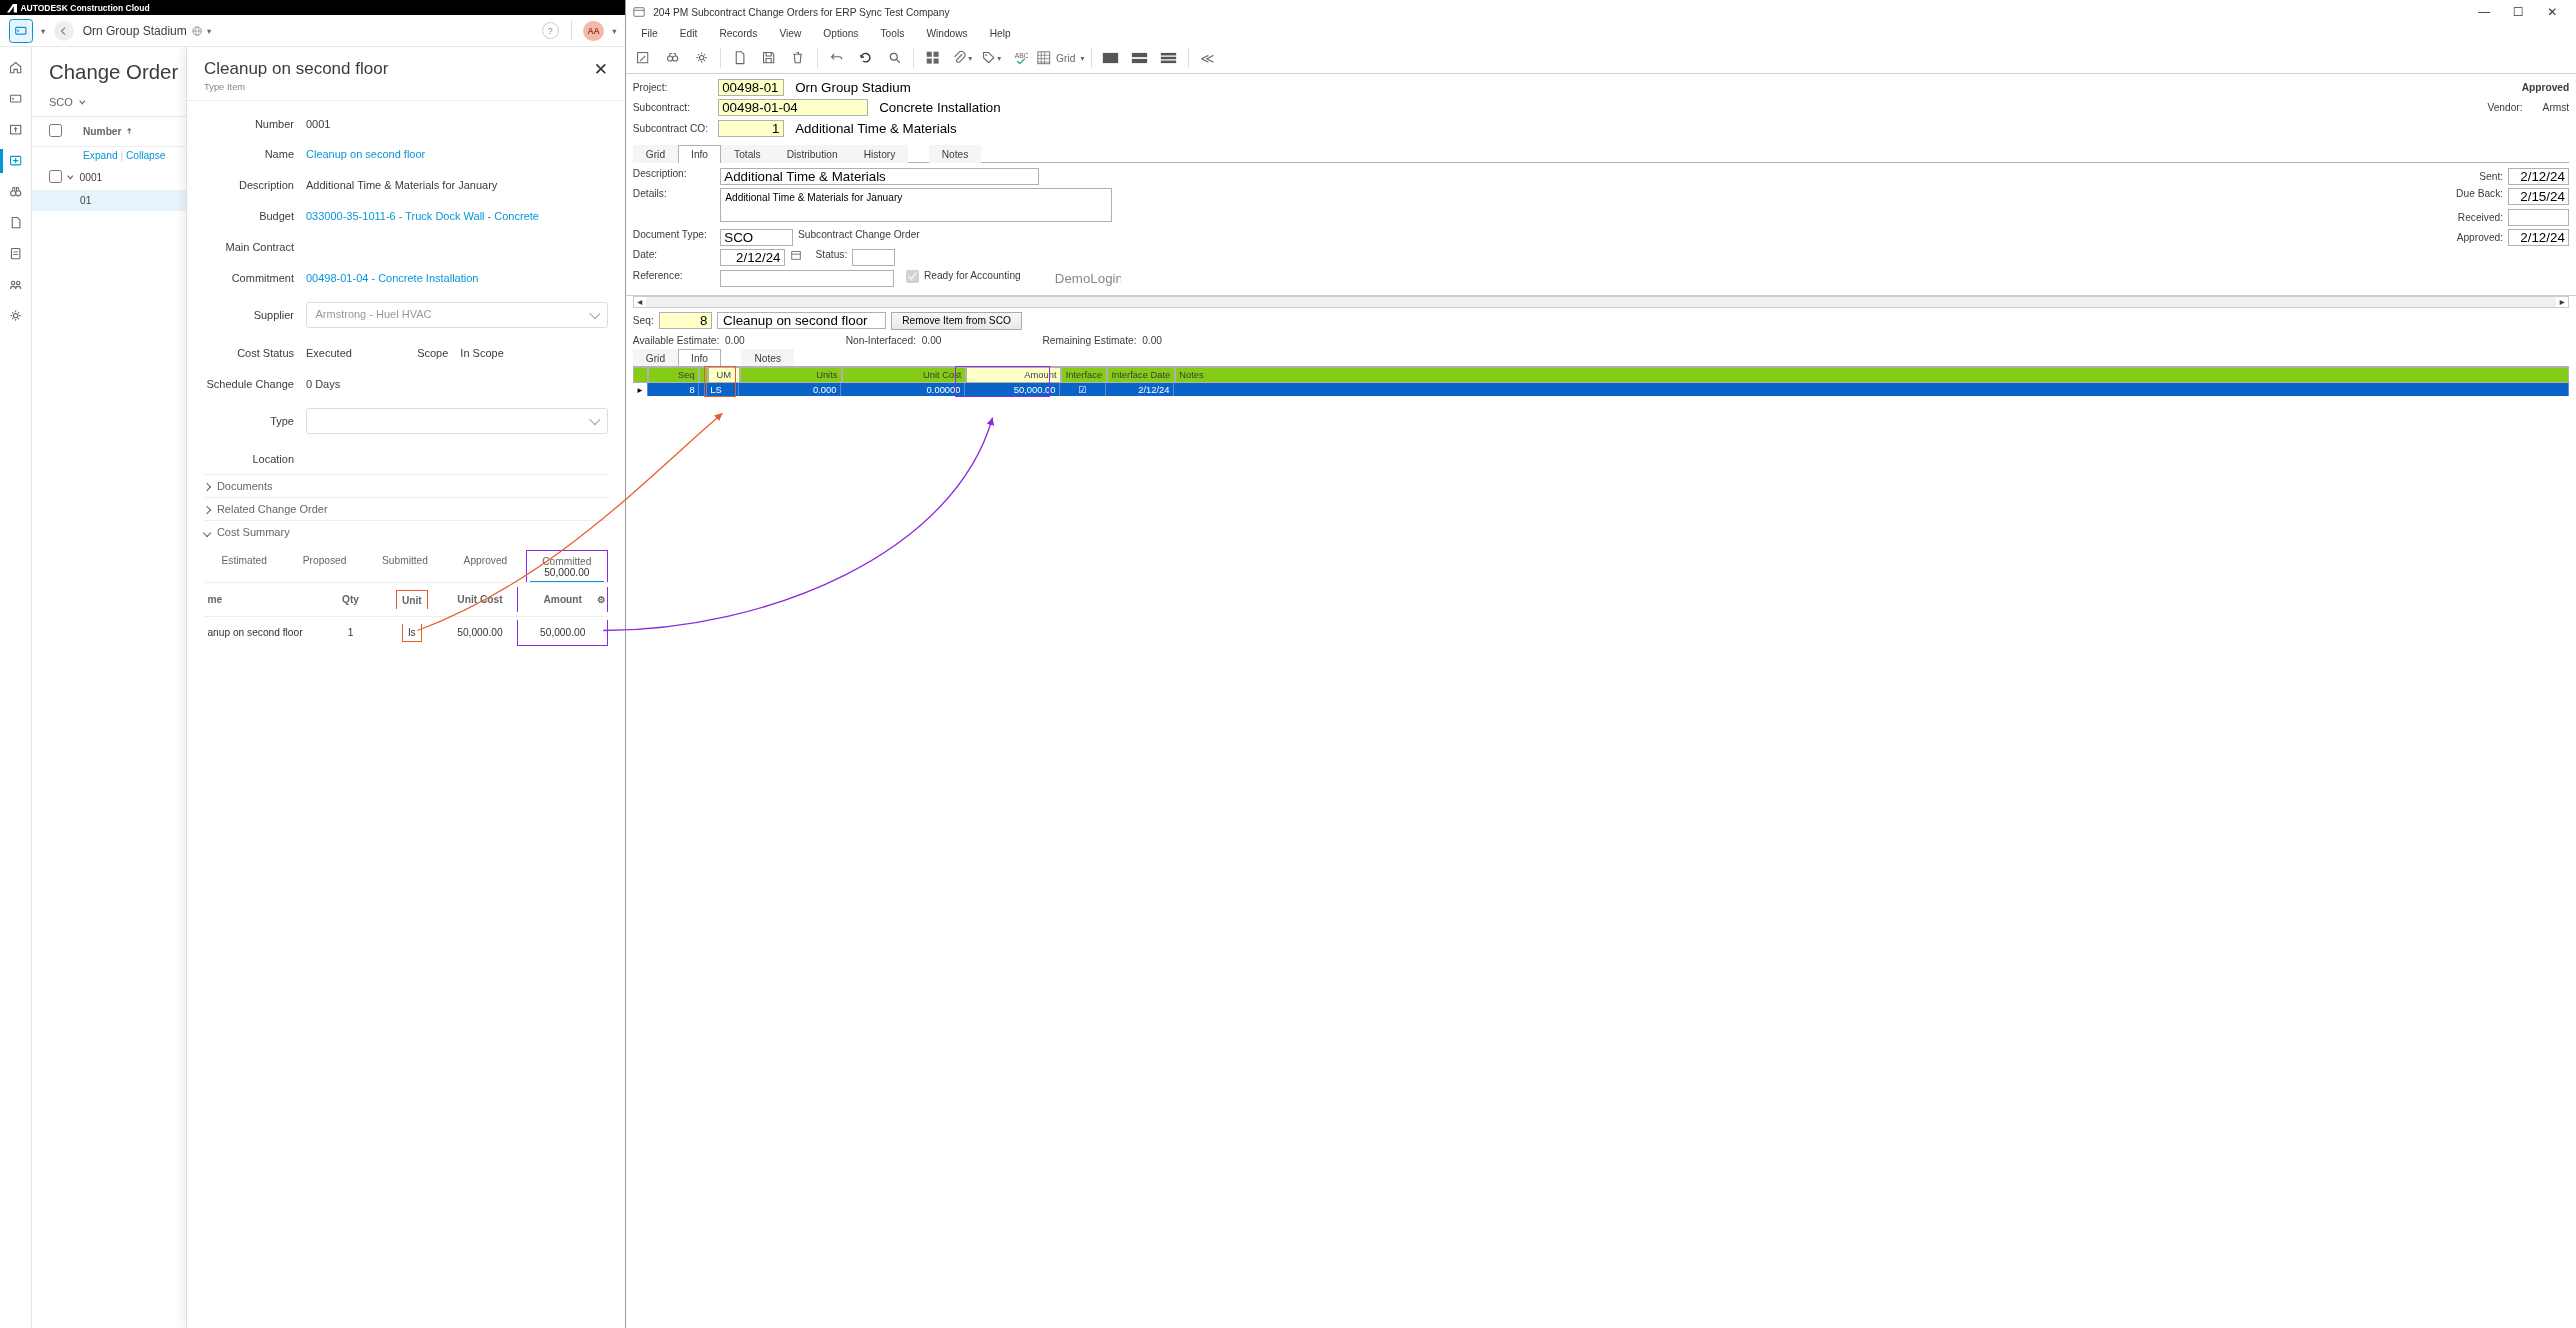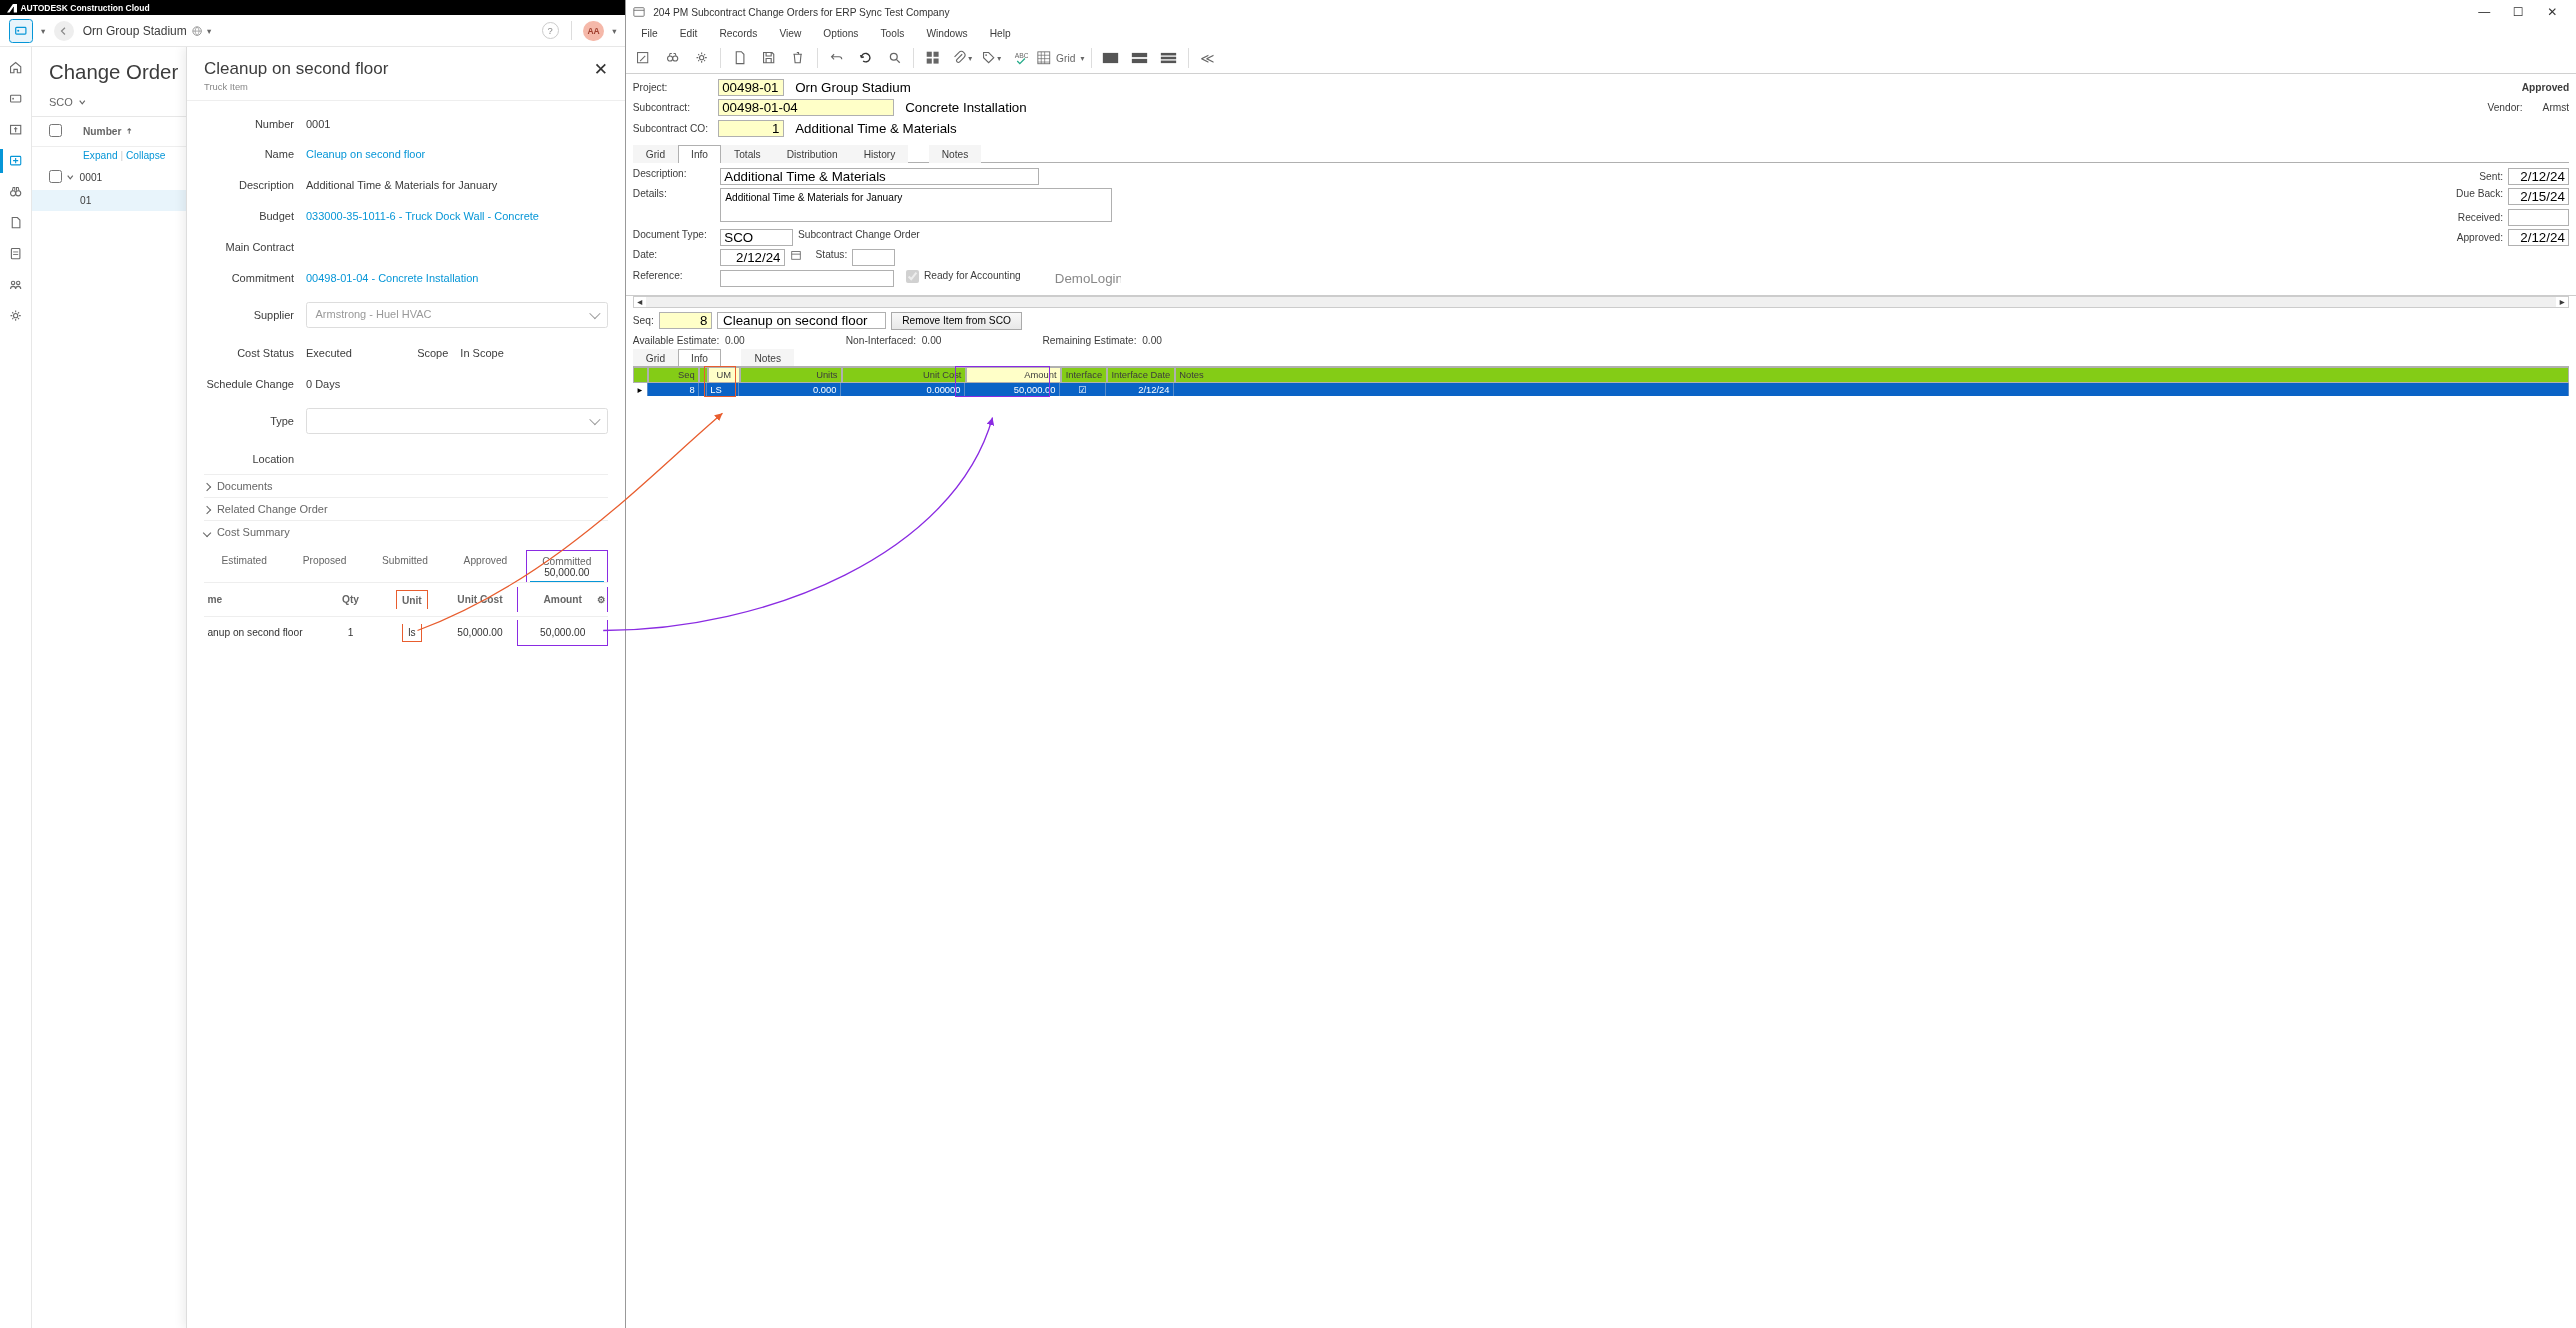--- a/index.html
+++ b/index.html
@@ -279,21 +279,21 @@
         </div>
         <div class="list-row sel" style="padding-left:48px;">
           <div>01</div>
         </div>
       </div>
 
       <div class="detail-panel">
         <div class="dp-header">
           <div>
             <div class="dp-title">Cleanup on second floor</div>
-            <div class="dp-sub">Truck Item</div>
+            <div class="dp-sub">Type Item</div>
           </div>
           <div class="dp-close">✕</div>
         </div>
         <div class="dp-body">
           <div class="field-row">
             <div class="field-label">Number</div>
             <div class="field-val">0001</div>
           </div>
           <div class="field-row">
             <div class="field-label">Name</div>
@@ -526,21 +526,21 @@
 
   <div class="erp-form">
     <div class="erp-form-row">
       <span class="lbl">Project:</span>
       <input class="yellow-input" style="width: 66px;" value="00498-01">
       <input class="white-input" style="width: 315px; border: none;" readonly="" value="Orn Group Stadium">
       <span style="margin-left:auto;font-weight:600;">Approved</span>
     </div>
     <div class="erp-form-row">
       <span class="lbl">Subcontract:</span>
-      <input class="yellow-input" style="width: 176px;" value="00498-01-04">
+      <input class="yellow-input" style="width: 150px;" value="00498-01-04">
       <input class="white-input" style="width: 233px; border: none;" readonly="" value="Concrete Installation">
       <span style="margin-left:auto;">Vendor:</span>
       <span style="margin-left:12px;">Armst</span>
     </div>
     <div class="erp-form-row">
       <span class="lbl">Subcontract CO:</span>
       <input class="yellow-input" style="width: 66px; text-align: right;" value="1">
       <input class="white-input" style="width: 315px; border: none;" readonly="" value="Additional Time &amp; Materials">
     </div>
   </div>

